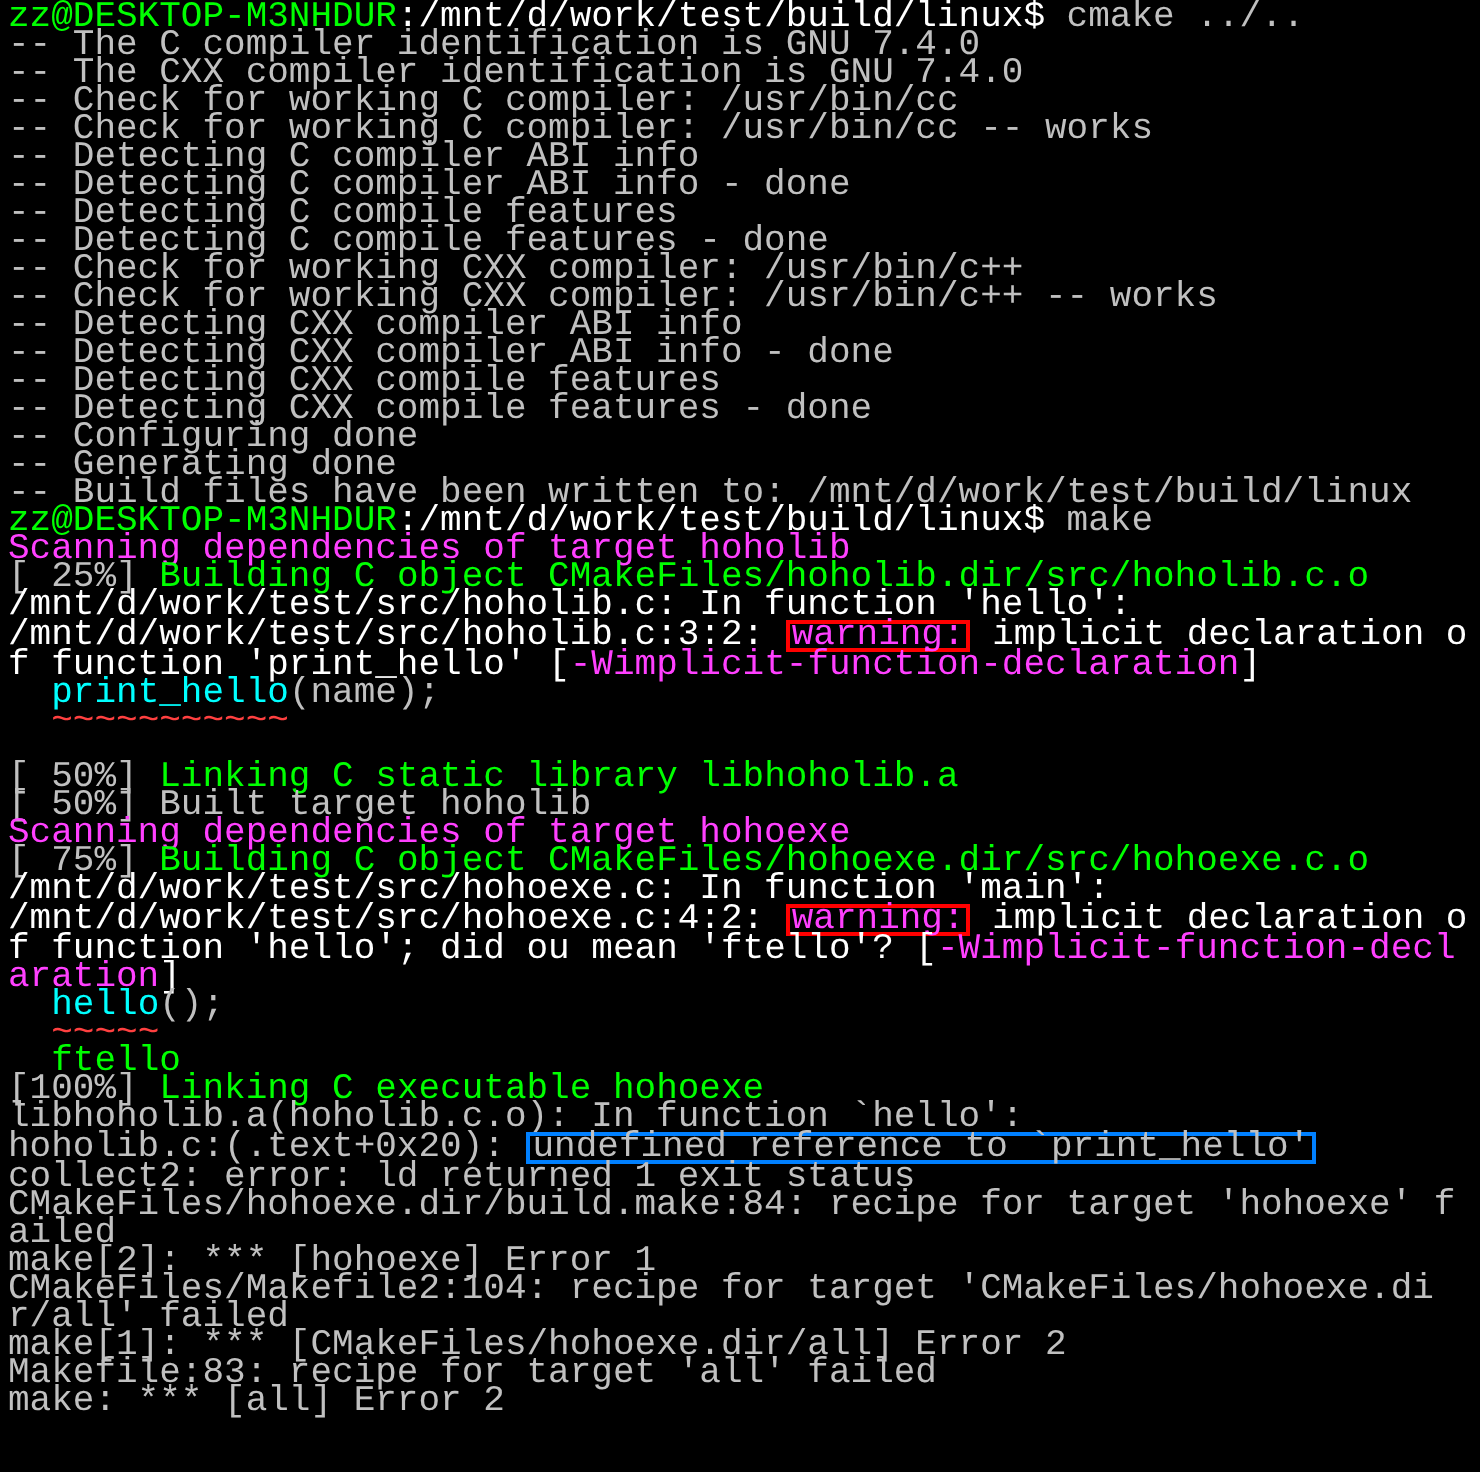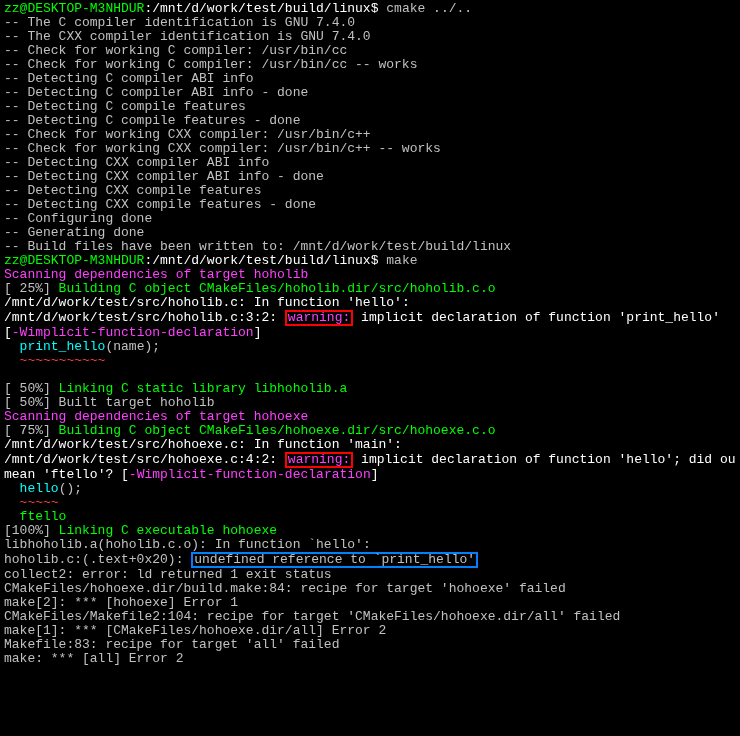--- a/index.html
+++ b/index.html
@@ -7,21 +7,21 @@
     padding: 0;
     background: #000;
     width: 740px;
     height: 736px;
     overflow: hidden;
   }
   pre.term {
     margin: 0;
     padding: 2px 4px;
     font-family: "Consolas", "Courier New", monospace;
-    font-size: 13px;
+    font-size: 18px;
     line-height: 14px;
     color: #c0c0c0;
     white-space: pre-wrap;
     word-break: break-all;
   }
   .user  { color: #00ff00; }
   .white { color: #ffffff; }
   .gray  { color: #c0c0c0; }
   .mag   { color: #ff40ff; }
   .green { color: #00ff00; }

